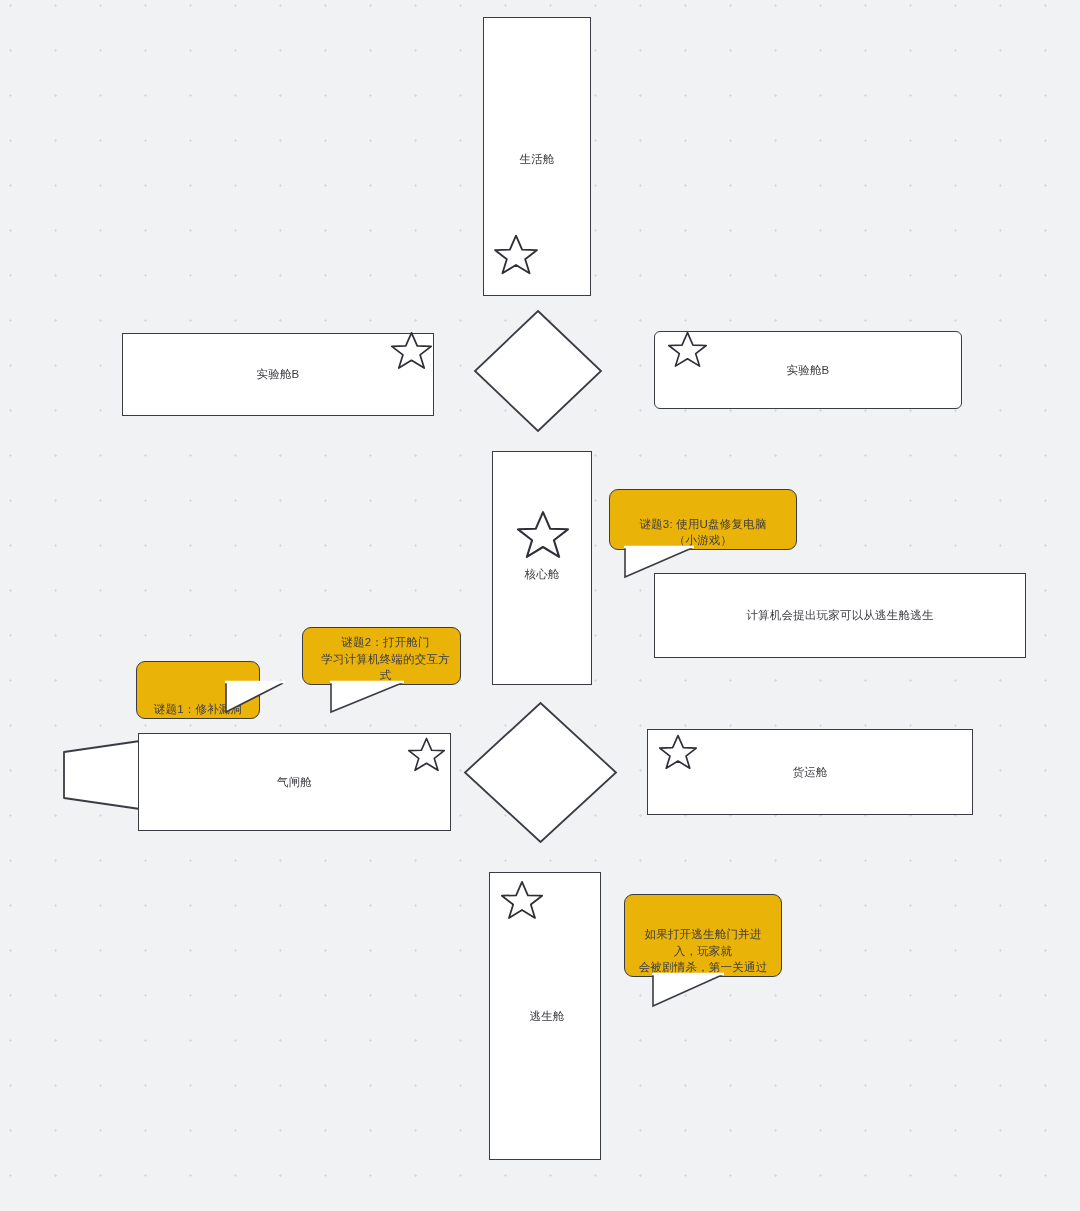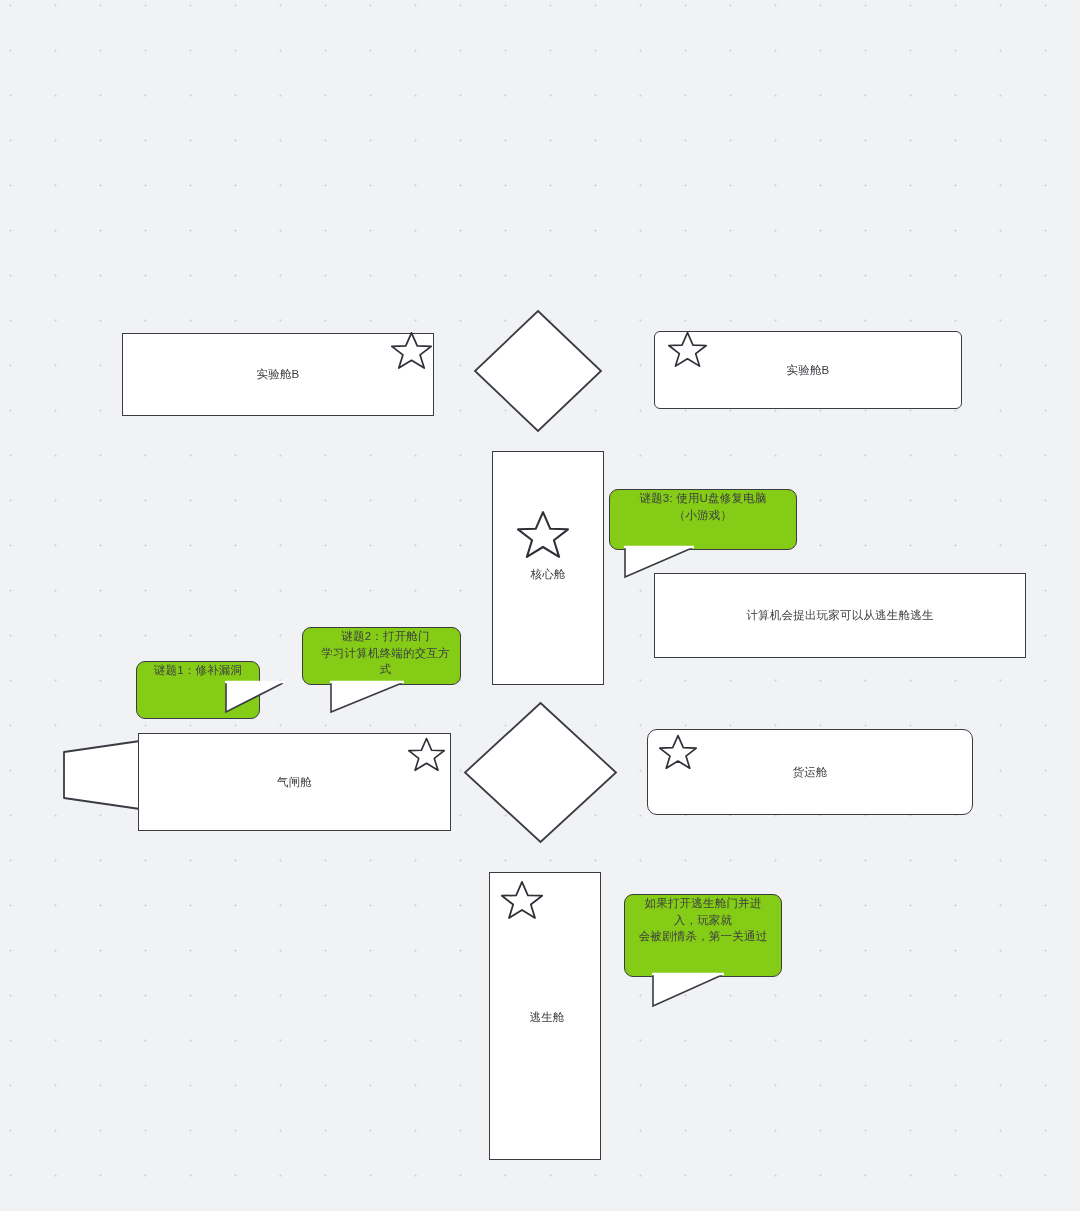--- a/index.html
+++ b/index.html
@@ -40,33 +40,33 @@
     line-height: 1.45;
     text-align: center;
     letter-spacing: 0.2px;
     white-space: pre-line;
     user-select: none;
   }
   
   .mod-living     { left: 483px;  top: 17px;   width: 108px; height: 279px; }
   .mod-lab-a      { left: 122px;  top: 333px;  width: 312px; height: 83px;  }
   .mod-lab-b      { left: 654px;  top: 331px;  width: 308px; height: 78px; border-radius: 6px;  }
-  .mod-core       { left: 492px;  top: 451px;  width: 112px; height: 234px; font-family: Liberation Serif, serif; }
+  .mod-core       { left: 492px;  top: 451px;  width: 100px; height: 234px; font-family: Liberation Serif, serif; }
   .mod-airlock    { left: 138px;  top: 733px;  width: 313px; height: 98px;  }
-  .mod-cargo      { left: 647px;  top: 729px;  width: 326px; height: 86px; border-radius: 10px;  }
+  .mod-cargo      { left: 647px;  top: 729px;  width: 326px; height: 86px;  }
   .mod-escape     { left: 489px;  top: 872px;  width: 112px; height: 288px; }
   .mod-computer   { left: 654px;  top: 573px;  width: 372px; height: 85px;  }
 
   .mod-core .node-label,
   .mod-escape .node-label,
   .mod-living .node-label {
     position: absolute;
   }
   .mod-core .node-label   { top: 114px; left: 0; right: 0; }
-  .mod-escape .node-label { top: 136px; left: 4px; right: 0; }
+  .mod-escape .node-label { top: 136px; left: 4px; right: 0; font-family: Liberation Mono, monospace; }
   .mod-living .node-label { top: 133px; left: 0; right: 0; }
 
   
   .star {
     position: absolute;
     pointer-events: none;
   }
   .star svg { display: block; }
 
   
@@ -76,44 +76,52 @@
   .dia-upper { left: 472px; top: 308px; width: 132px; height: 126px; }
   .dia-lower { left: 462px; top: 700px; width: 157px; height: 145px; }
 
   
   .trapezoid { position: absolute; left: 62px; top: 740px; width: 80px; height: 70px; }
 
   
   .bubble {
     position: absolute;
     box-sizing: border-box;
-    background: #84cc16;
+    background: #eab308;
     border: 1.6px solid #3b3b44;
     border-radius: 9px;
     display: flex;
-    align-items: flex-start;
+    align-items: flex-end;
     justify-content: center;
   }
   .bubble .node-label { padding: 0 10px; }
   .bub-p1 { left: 136px; top: 627px; width: 124px; height: 58px; margin-top: 34px; }
   .bub-p2 { left: 302px; top: 627px; width: 159px; height: 58px; padding-left: 8px; }
   .bub-p3 { left: 609px; top: 489px; width: 188px; height: 61px; }
   .bub-end { left: 624px; top: 894px; width: 158px; height: 83px; }
 
   .tail { position: absolute; overflow: visible; }
   .tail-p1 { left: 225px; top: 681px; width: 60px; height: 34px; }
   .tail-p2 { left: 330px; top: 681px; width: 74px; height: 34px; }
   .tail-p3 { left: 624px; top: 546px; width: 70px; height: 34px; }
   .tail-end { left: 652px; top: 973px; width: 72px; height: 36px; }
 </style>
 </head>
 <body>
 
 <div id="canvas">
 
+  <div class="node mod-living">
+    <span class="node-label">生活舱</span>
+    <span class="star" style="left:10px; top:215px;">
+      <svg width="44" height="42" viewBox="0 0 50 48">
+        <polygon points="25,3 32,19 49,19.5 35.5,30 40.5,46 25,36.5 9.5,46 14.5,30 1,19.5 18,19" fill="#ffffff" stroke="#2f2f38" stroke-width="2.1" stroke-linejoin="round"></polygon>
+      </svg>
+    </span>
+  </div>
 
   <div class="node mod-lab-a">
     <span class="node-label">实验舱B</span>
   </div>
   <span class="star" style="left:391px; top:330px;">
     <svg width="41" height="40" viewBox="0 0 50 48">
       <polygon points="25,3 32,19 49,19.5 35.5,30 40.5,46 25,36.5 9.5,46 14.5,30 1,19.5 18,19" fill="#ffffff" stroke="#2f2f38" stroke-width="2.1" stroke-linejoin="round"></polygon>
     </svg>
   </span>
 

